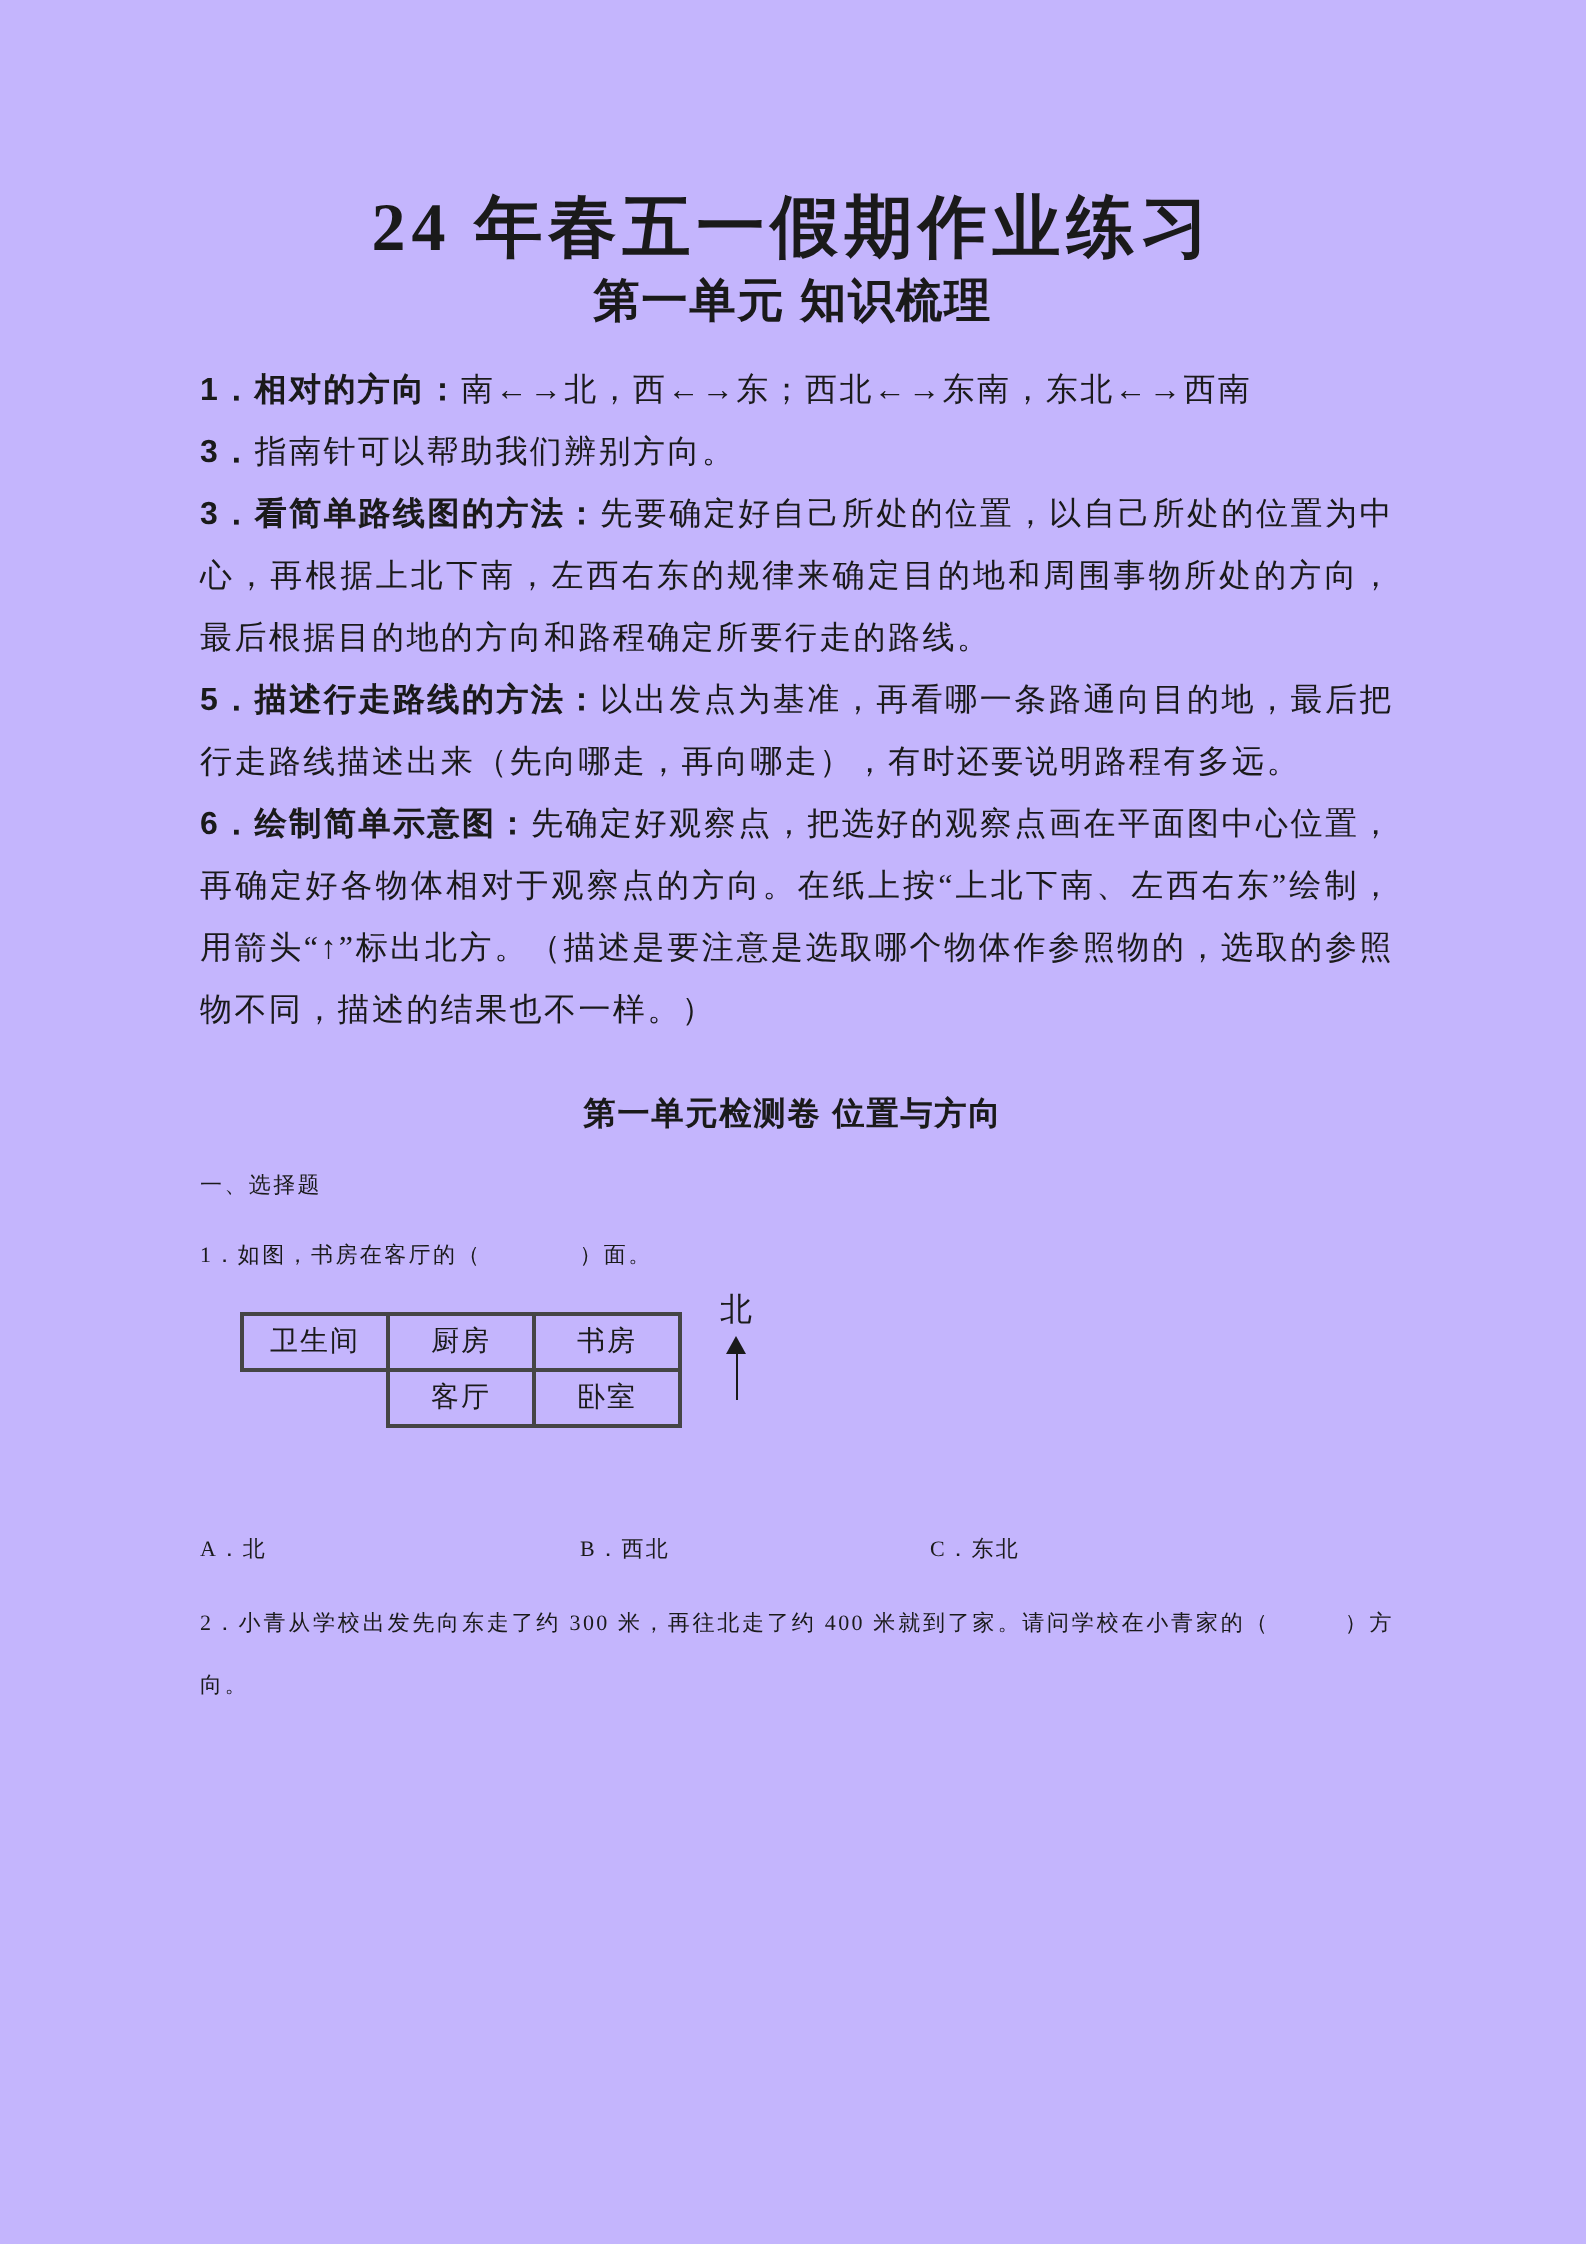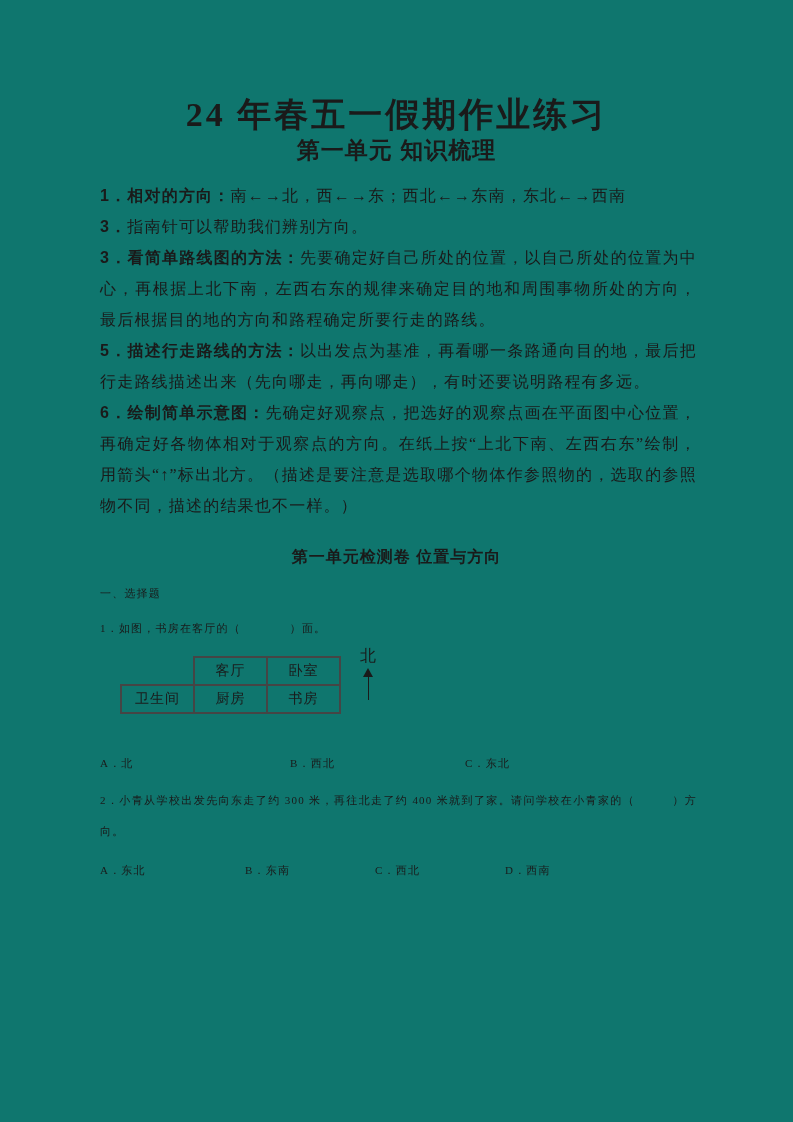--- a/index.html
+++ b/index.html
@@ -2,21 +2,21 @@
 <html><head>
 <meta charset="utf-8">
 <style>
   * { box-sizing: border-box; }
   html, body { margin: 0; padding: 0; background: #ffffff; }
   body { display: flex; justify-content: center; }
   .page {
     position: relative;
     width: 793px;
     height: 1122px;
-    background: #0f766e;
+    background: #c4b5fd;
     color: #1a1a1a;
     font-family: "Liberation Serif", serif;
     overflow: hidden;
   }
   .doc-title {
     margin: 0;
     padding-top: 95px;
     text-align: center;
     font-size: 34px;
     line-height: 40px;
@@ -102,21 +102,21 @@
     border-right: 5.5px solid transparent;
     border-bottom: 9px solid #1a1a1a;
   }
   .north-arrow::after {
     content: "";
     position: absolute;
     top: 7px; left: 5px;
     width: 1.2px; height: 25px;
     background: #1a1a1a;
   }
-  .options { }
+  .options { margin-top: 12px; }
   .opt { display: inline-block; }
   .opt.w190 { width: 190px; }
   .opt.w175 { width: 175px; }
   .opt.w145 { width: 145px; }
   .opt.w130 { width: 130px; }
   #q2-options { margin-top: 8px; }
   #q2-text { margin-top: 6px; }
 </style>
 </head>
 <body>
@@ -138,40 +138,37 @@
   <h2 class="sec-heading" id="heading-test">第一单元检测卷 位置与方向</h2>
 
   <p class="part-label">一、选择题</p>
 
   <p class="q-text" id="q1-text">1．如图，书房在客厅的（　　　　）面。</p>
 
   <div class="diagram">
     <table class="rooms-table">
       <tbody>
         <tr>
+          <td>卫生间</td>
+          <td>厨房</td>
+          <td>书房</td>
+        </tr>
+        <tr>
           <td class="empty"></td>
           <td>客厅</td>
           <td>卧室</td>
-        </tr>
-        <tr>
-          <td>卫生间</td>
-          <td>厨房</td>
-          <td>书房</td>
         </tr>
       </tbody>
     </table>
     <div class="north-indicator">
       <span>北</span>
       <div class="north-arrow"></div>
     </div>
   </div>
 
   <p class="options" id="q1-options">
     <span class="opt w190">A．北</span><span class="opt w175">B．西北</span><span class="opt">C．东北</span>
   </p>
 
   <p class="q-text" id="q2-text">2．小青从学校出发先向东走了约 300 米，再往北走了约 400 米就到了家。请问学校在小青家的（　　　）方向。</p>
 
-  <p class="options" id="q2-options">
-    <span class="opt w145">A．东北</span><span class="opt w130">B．东南</span><span class="opt w130">C．西北</span><span class="opt">D．西南</span>
-  </p>
 
 </div>
 
 </body></html>

